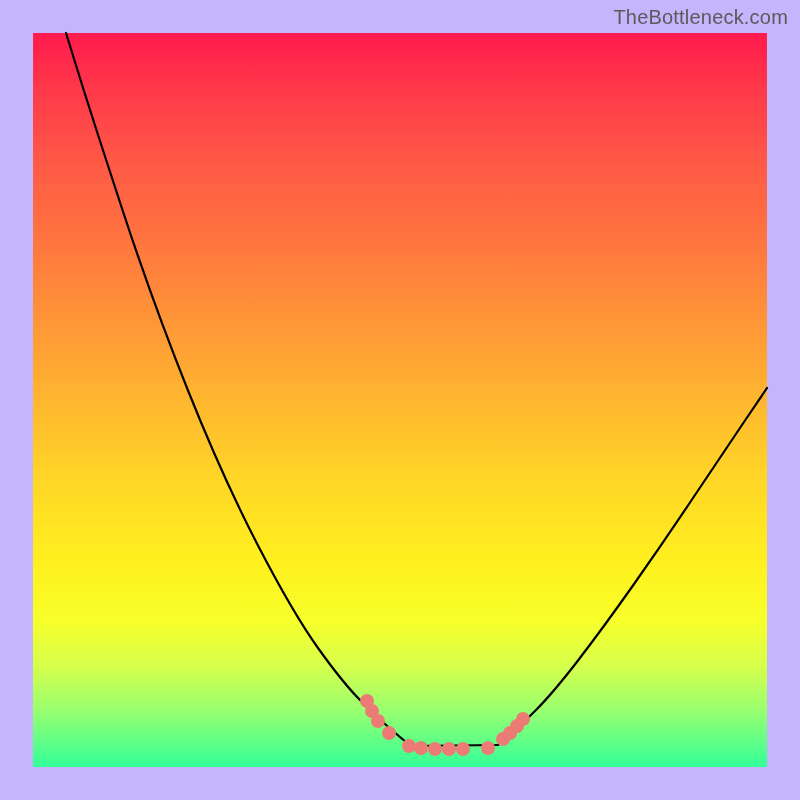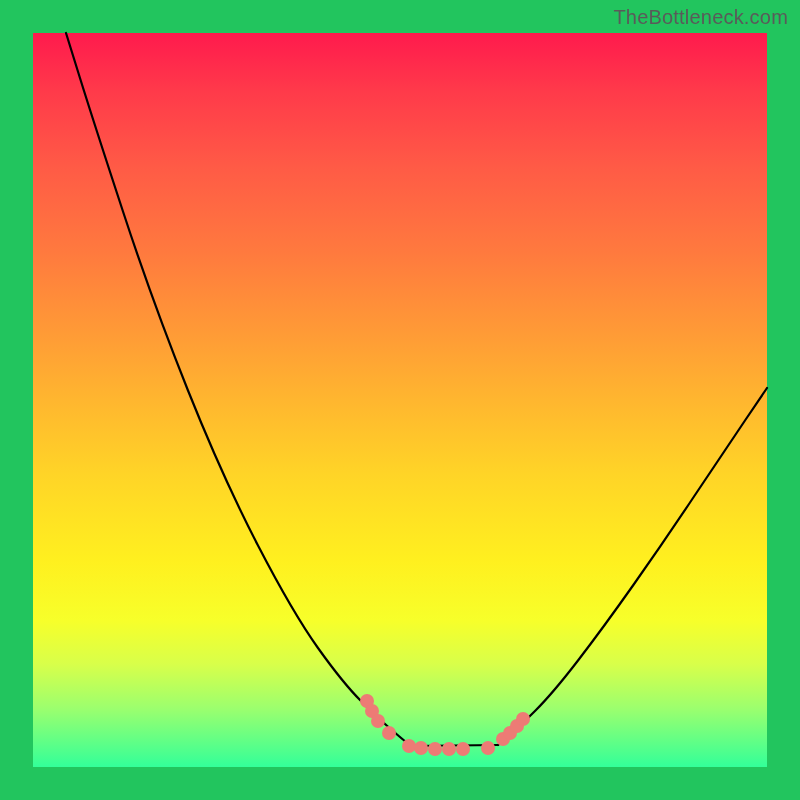--- a/index.html
+++ b/index.html
@@ -10,21 +10,21 @@
     overflow: hidden;
     background: #000;
     font-family: Arial, Helvetica, sans-serif;
   }
   .frame {
     position: absolute;
     left: 0;
     top: 0;
     width: 800px;
     height: 800px;
-    background: #22c55e;
+    background: #c4b5fd;
   }
   .plot-area {
     position: absolute;
     left: 33px;
     top: 33px;
     width: 734px;
     height: 734px;
     
     background: linear-gradient(
       to bottom,

